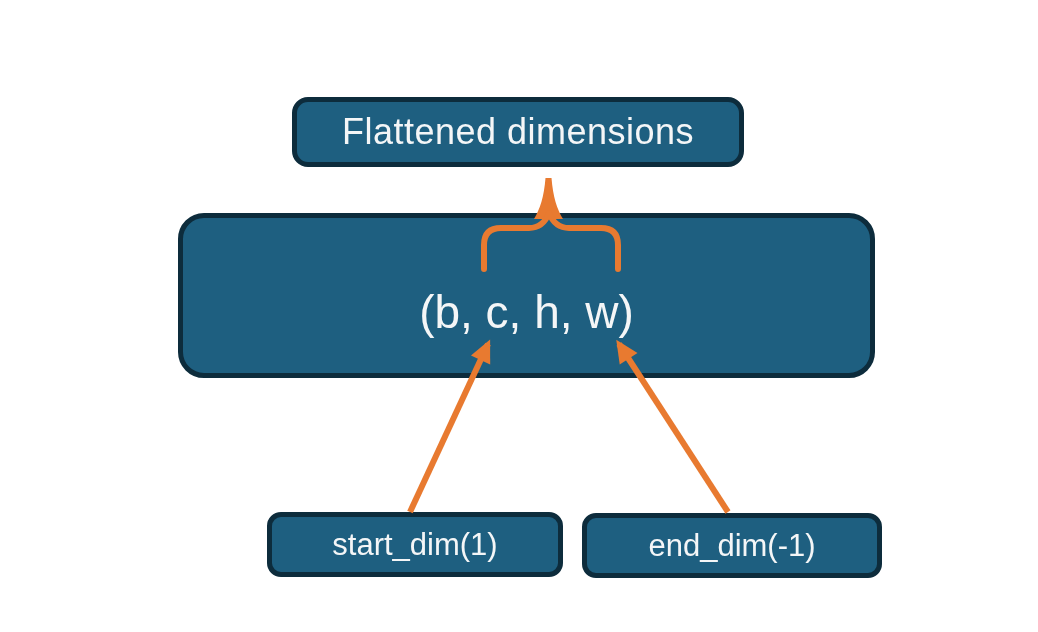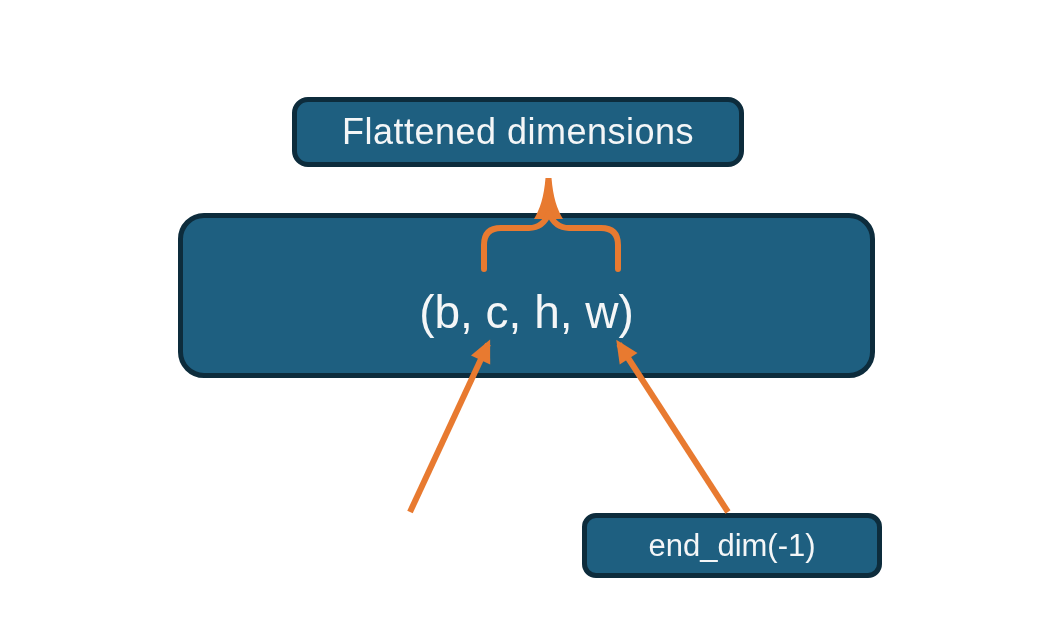--- a/index.html
+++ b/index.html
@@ -84,20 +84,23 @@
 <div class="canvas">
 
   <div class="box top-box">
     <span>Flattened dimensions</span>
   </div>
 
   <div class="box mid-box">
     <span>(b, c, h, w)</span>
   </div>
 
+  <div class="box start-box">
+    <span>start_dim(1)</span>
+  </div>
 
   <div class="box end-box">
     <span>end_dim(-1)</span>
   </div>
 
   <svg class="overlay" viewBox="0 0 1038 632" xmlns="http://www.w3.org/2000/svg">
     <defs>
       <marker id="ah" viewBox="0 0 10 10" refX="7.5" refY="5" markerWidth="4.2" markerHeight="4.2" orient="auto">
         <path class="arrowhead" d="M0.5,0.8 L9.5,5 L0.5,9.2 Z"></path>
       </marker>

